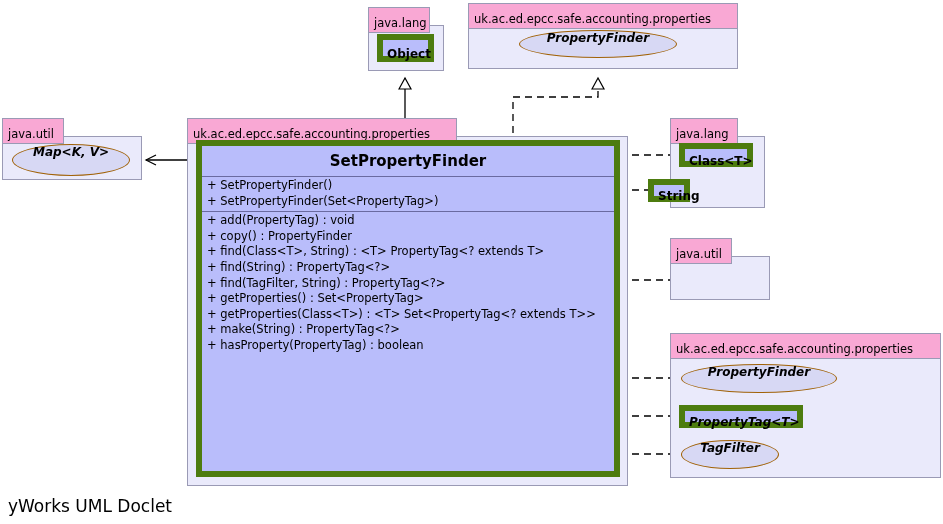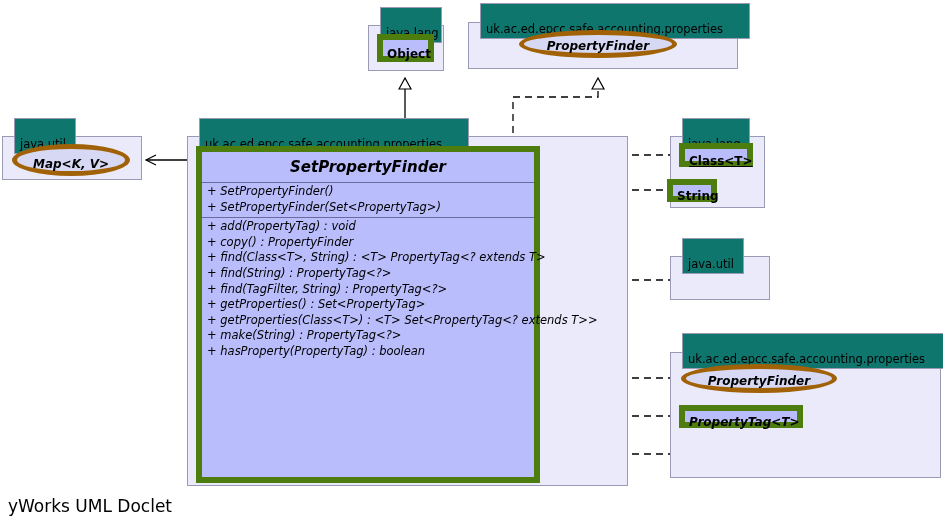--- a/index.html
+++ b/index.html
@@ -7,23 +7,23 @@
     width:943px;height:524px;position:relative;overflow:hidden;
     font-family:"DejaVu Sans","Liberation Sans",sans-serif;
     color:#000;
   }
   #canvas{position:absolute;inset:0;}
   svg.edges{position:absolute;left:0;top:0;width:943px;height:524px;pointer-events:none;}
 
   
   .pkg{position:absolute;}
   .pkg-tab{
-    position:absolute;left:12px;top:0;
-    background:#0f766e;border:1px solid #9a9ab5;
-    font-size:11.5px;line-height:14px;padding:18px 6px 2px 5px;
+    position:absolute;left:0;top:0;
+    background:#f9a8d4;border:1px solid #9a9ab5;
+    font-size:11.5px;line-height:14px;padding:8px 6px 2px 5px;
     white-space:nowrap;box-sizing:border-box;z-index:3;
   }
   .pkg-body{
     position:absolute;left:0;
     background:#eaeafb;border:1px solid #9a9ab5;
     box-sizing:border-box;z-index:2;
   }
 
   
   .cls{
@@ -37,23 +37,23 @@
   .cls.big .cls-name{font-size:15px;line-height:26px;padding:2px 6px;}
   .sep{height:0;border-top:1px solid #6a6aa0;}
   .compartment{padding:1px 12px 2px 0;}
   .member{
     font-size:11.5px;line-height:15.6px;padding:0 4px 0 5px;
     white-space:nowrap;
   }
 
   
   .iface{
-    position:absolute;background:#d7d8f4;border:5px solid #a16207;
+    position:absolute;background:#d7d8f4;border:1px solid #a16207;
     border-radius:50%;box-sizing:border-box;z-index:4;
-    display:flex;align-items:flex-end;justify-content:center;
+    display:flex;align-items:flex-start;justify-content:center;
     font-style:italic;font-weight:bold;font-size:12px;white-space:nowrap;
   }
 
   .footer{
     position:absolute;left:8px;top:499px;
     font-size:17px;line-height:14px;color:#000;
   }
 </style>
 </head>
 <body>
@@ -127,21 +127,21 @@
   </div>
   <div class="iface" style="left:12px;top:144px;width:118px;height:32px;">
     <span>Map&lt;K, V&gt;</span>
   </div>
 
   <div class="pkg" style="left:187px;top:118px;width:441px;height:368px;">
     <div class="pkg-tab" style="width:270px;">uk.ac.ed.epcc.safe.accounting.properties</div>
     <div class="pkg-body" style="top:18px;width:441px;height:350px;"></div>
   </div>
 
-  <div class="cls big" style="left:196px;top:146px;width:344px;height:337px;font-style:italic;">
+  <div class="cls big" style="left:196px;top:140px;width:424px;height:337px;">
     <div class="cls-name">SetPropertyFinder</div>
     <div class="sep"></div>
     <div class="compartment">
       <div class="member">+ SetPropertyFinder()</div>
       <div class="member">+ SetPropertyFinder(Set&lt;PropertyTag&gt;)</div>
     </div>
     <div class="sep"></div>
     <div class="compartment">
       <div class="member">+ add(PropertyTag) : void</div>
       <div class="member">+ copy() : PropertyFinder</div>
@@ -153,37 +153,40 @@
       <div class="member">+ make(String) : PropertyTag&lt;?&gt;</div>
       <div class="member">+ hasProperty(PropertyTag) : boolean</div>
     </div>
   </div>
 
   <div class="pkg" style="left:670px;top:118px;width:95px;height:90px;">
     <div class="pkg-tab" style="width:68px;">java.lang</div>
     <div class="pkg-body" style="top:18px;width:95px;height:72px;"></div>
   </div>
   <div class="cls" style="left:679px;top:143px;width:74px;height:24px;">
-    <div class="cls-name" style="line-height:22px;text-decoration:underline;">Class&lt;T&gt;</div>
+    <div class="cls-name" style="line-height:22px;">Class&lt;T&gt;</div>
   </div>
-  <div class="cls" style="left:667px;top:179px;width:50px;height:23px;">
+  <div class="cls" style="left:648px;top:179px;width:42px;height:23px;">
     <div class="cls-name" style="line-height:21px;">String</div>
   </div>
 
   <div class="pkg" style="left:670px;top:238px;width:100px;height:62px;">
     <div class="pkg-tab" style="width:62px;">java.util</div>
     <div class="pkg-body" style="top:18px;width:100px;height:44px;"></div>
   </div>
 
   <div class="pkg" style="left:670px;top:333px;width:271px;height:145px;">
     <div class="pkg-tab" style="width:271px;">uk.ac.ed.epcc.safe.accounting.properties</div>
     <div class="pkg-body" style="top:19px;width:271px;height:126px;"></div>
   </div>
   <div class="iface" style="left:681px;top:364px;width:156px;height:29px;">
     <span>PropertyFinder</span>
   </div>
   <div class="cls" style="left:679px;top:405px;width:124px;height:23px;">
     <div class="cls-name" style="line-height:21px;font-style:italic;">PropertyTag&lt;T&gt;</div>
   </div>
+  <div class="iface" style="left:681px;top:440px;width:98px;height:29px;">
+    <span>TagFilter</span>
+  </div>
 
   <div class="footer">yWorks UML Doclet</div>
 
 </div>
 
 </body></html>

